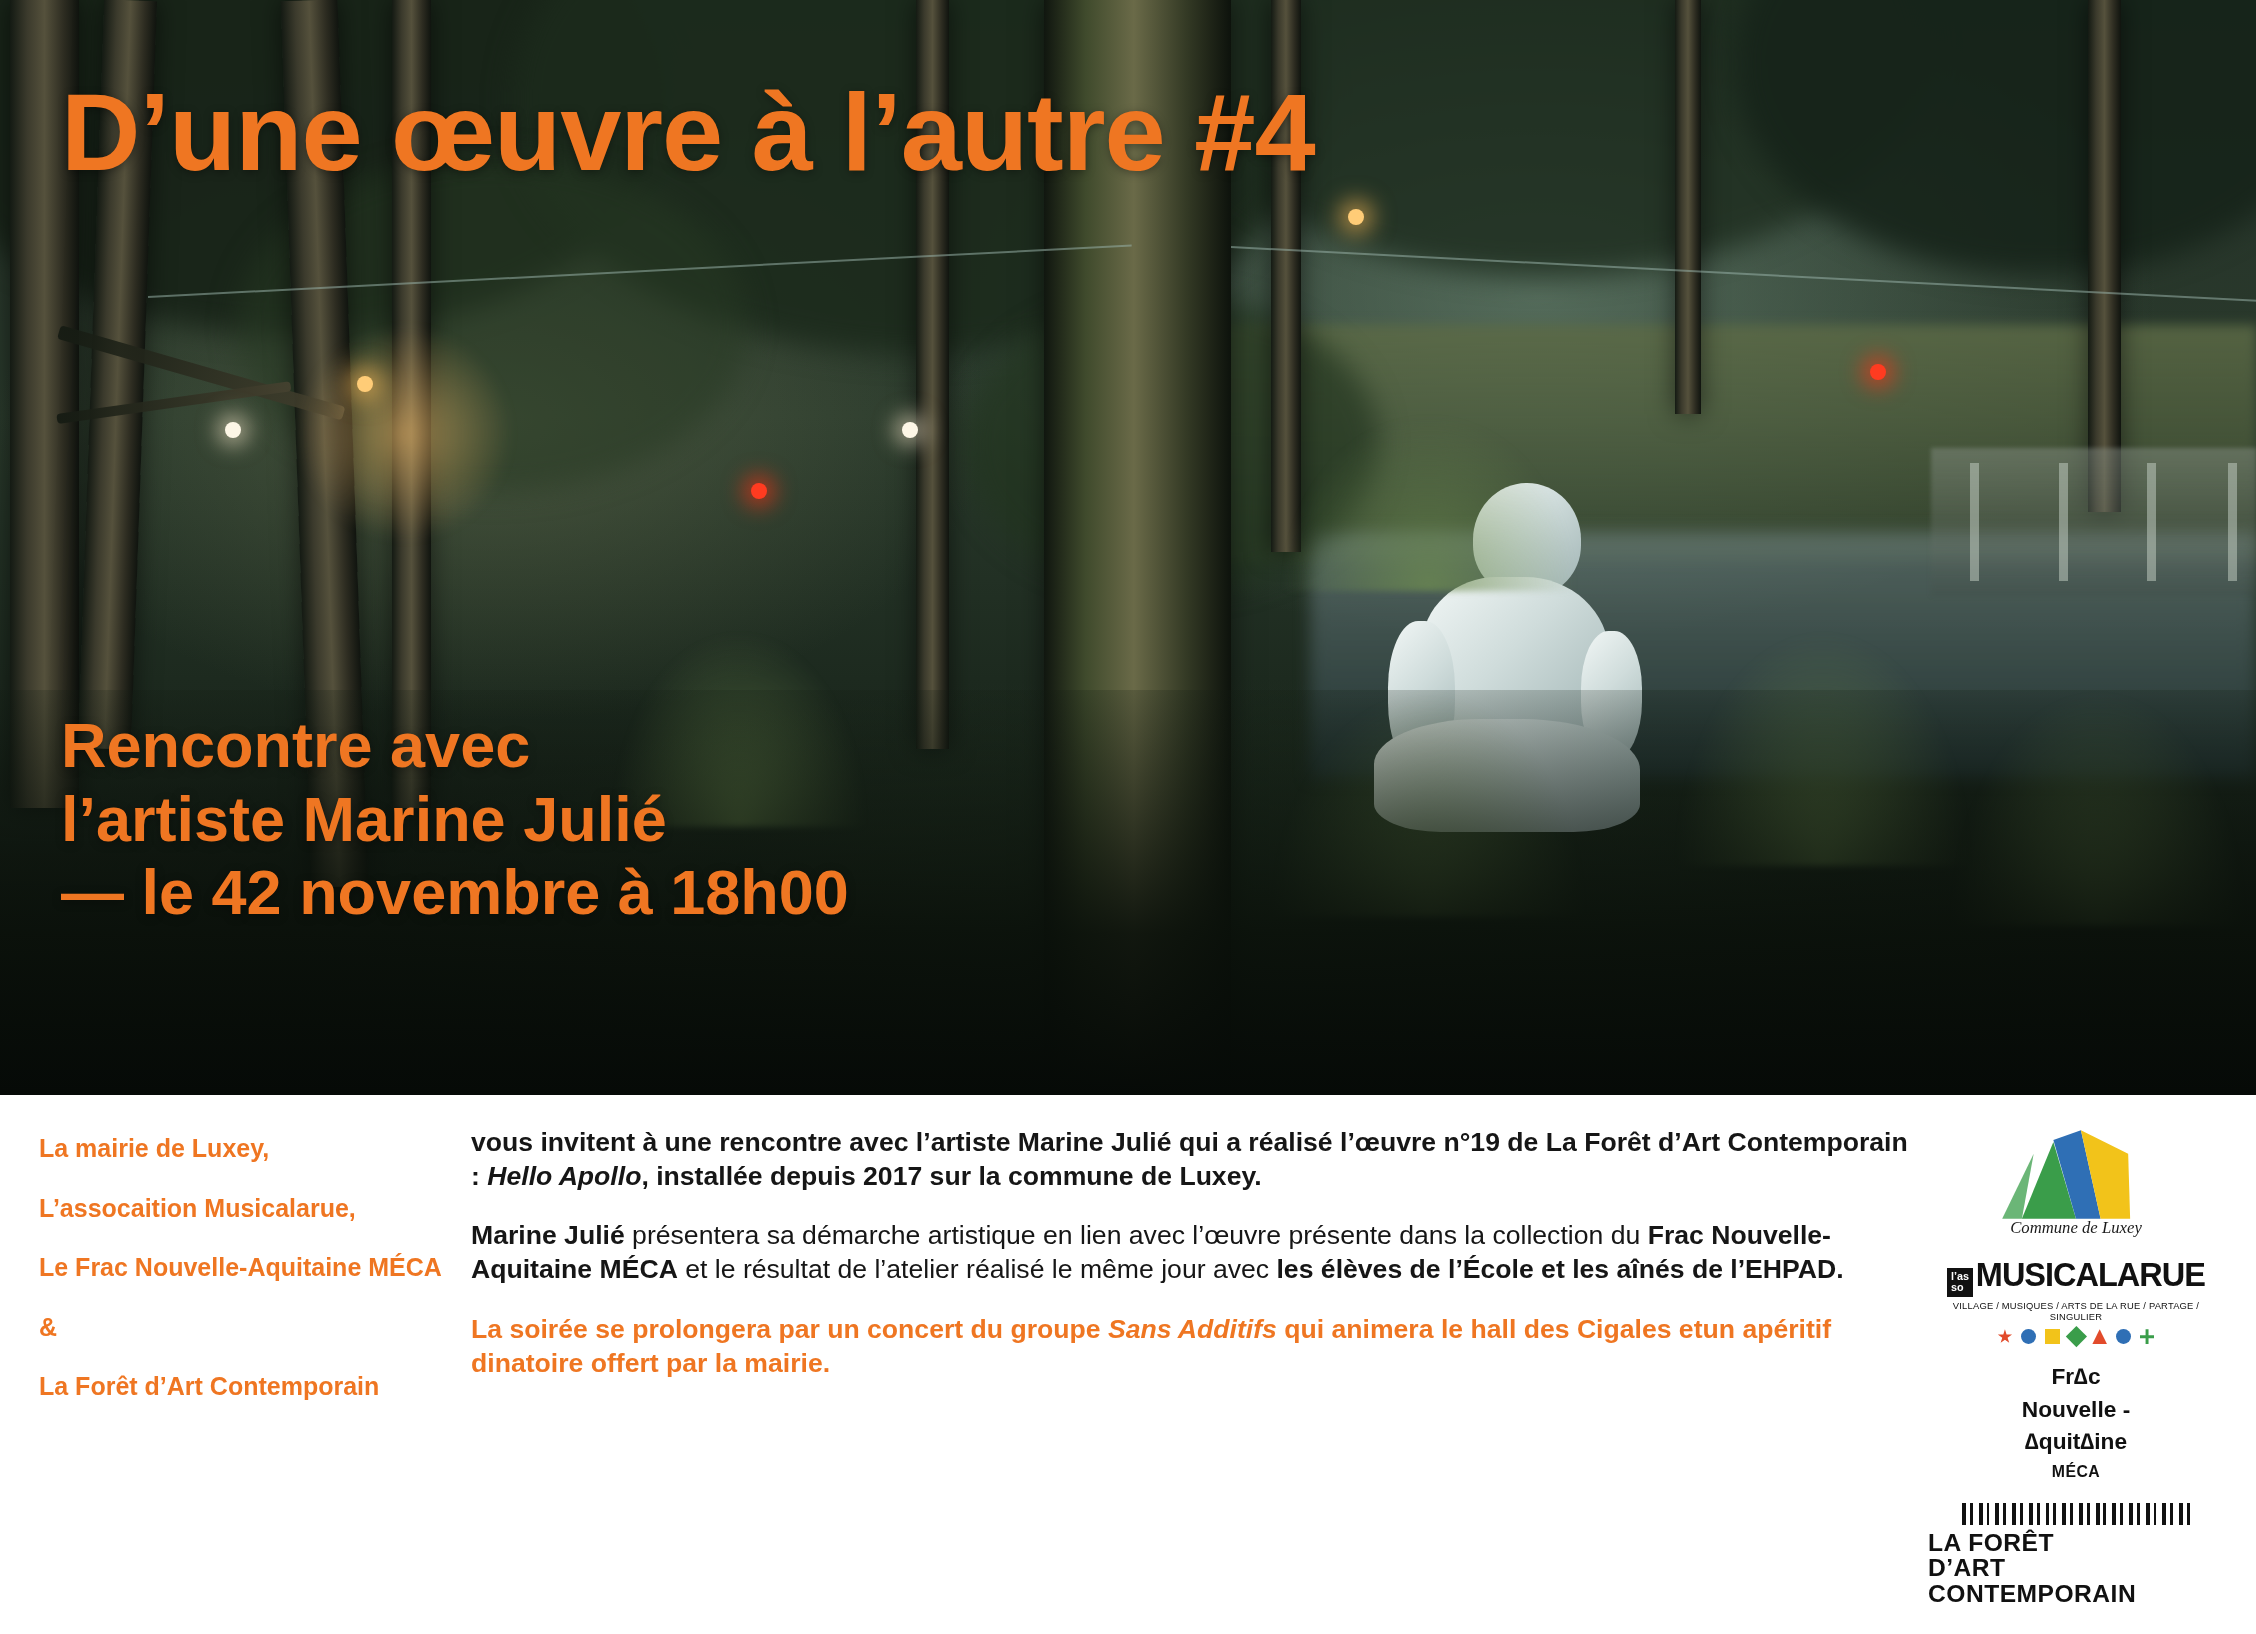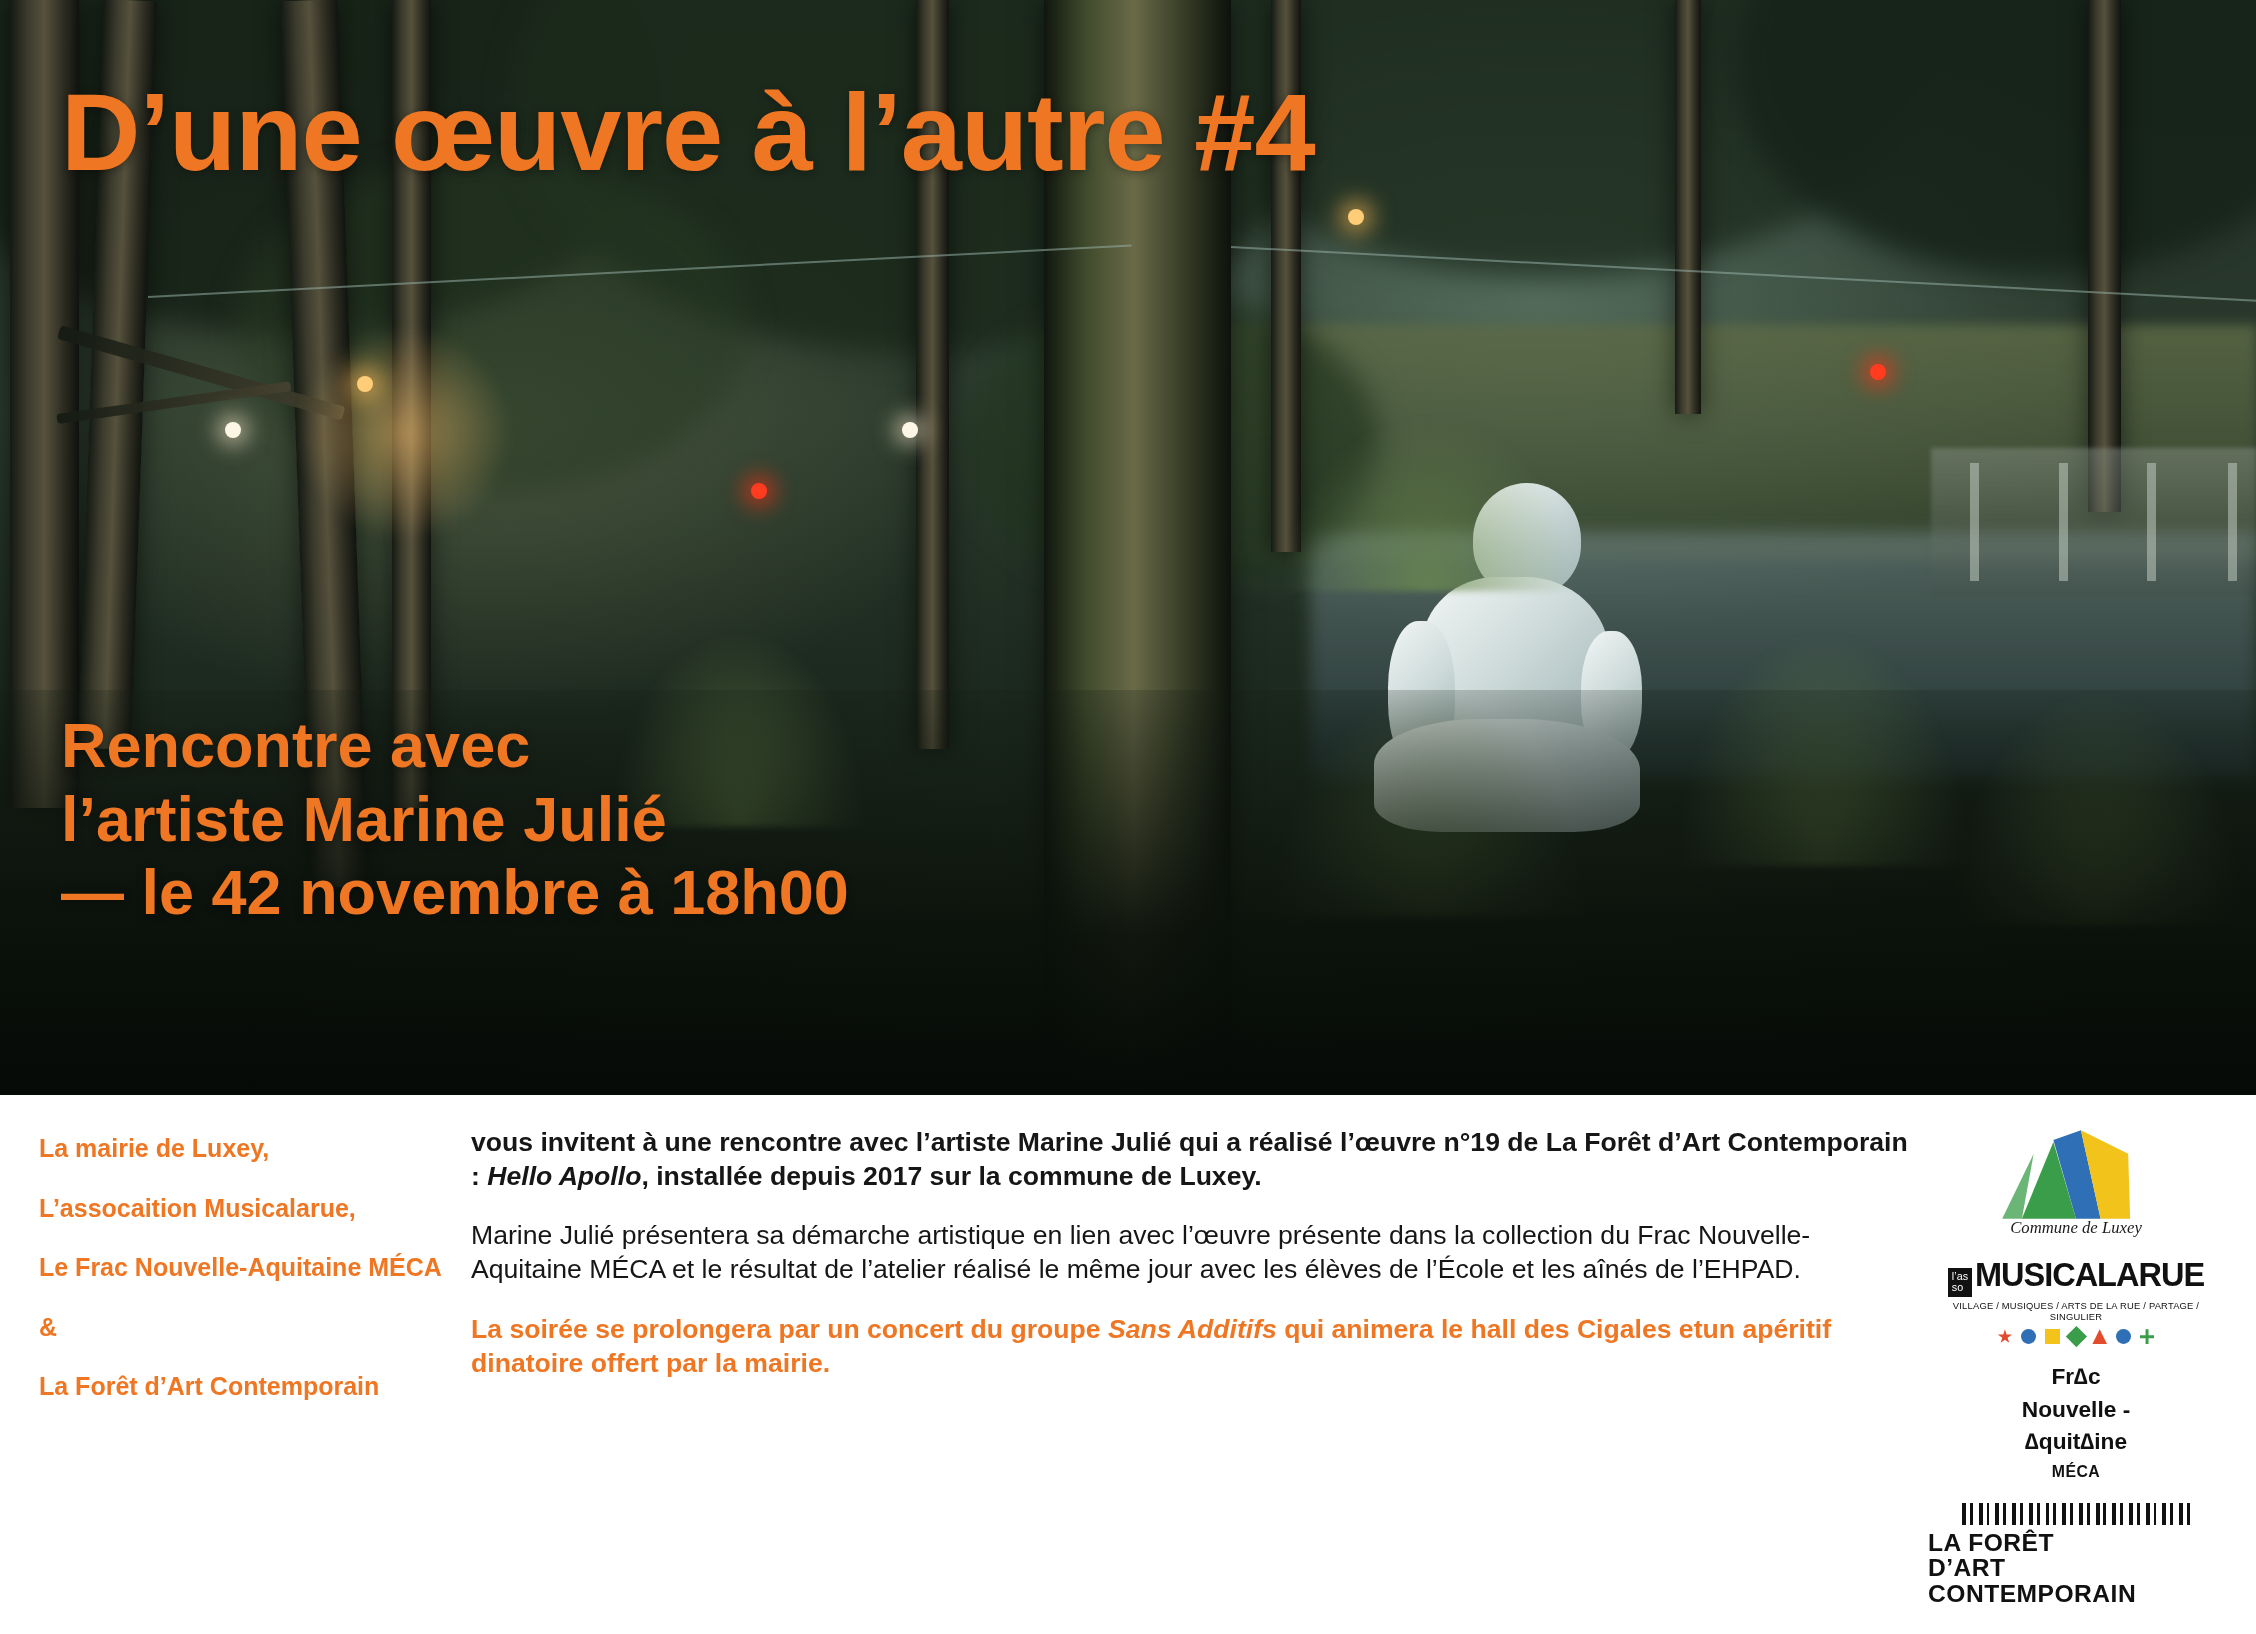--- a/index.html
+++ b/index.html
@@ -191,21 +191,21 @@
   .para {
     font-size: 26.6px;
     font-weight: 700;
     line-height: 1.28;
     margin: 0 0 25.6px 0;
   }
   .para.orange { color: #ef7622; }
   .para.normal {
     font-weight: 400;
   }
-  .para.normal b { font-weight: 400; }
+  .para.normal b { font-weight: 700; }
   .para i { font-style: italic; }
 
   
   .logos {
     position: absolute;
     right: 33px; top: 25.6px;
     width: 296px;
     text-align: center;
   }
   .logo-luxey { position: relative; height: 133px; }
@@ -233,21 +233,21 @@
     font-weight: 700;
     letter-spacing: -1px;
     color: #111;
     line-height: 1;
   }
   .mus-badge {
     display: inline-block;
     background: #111;
     color: #fff;
     font-size: 10.8px;
-    font-weight: 400;
+    font-weight: 700;
     line-height: 1.05;
     padding: 3px 3.9px;
     vertical-align: middle;
     margin-right: 3px;
     text-align: left;
   }
   .mus-sub {
     font-size: 9.4px;
     letter-spacing: 0.2px;
     color: #111;

